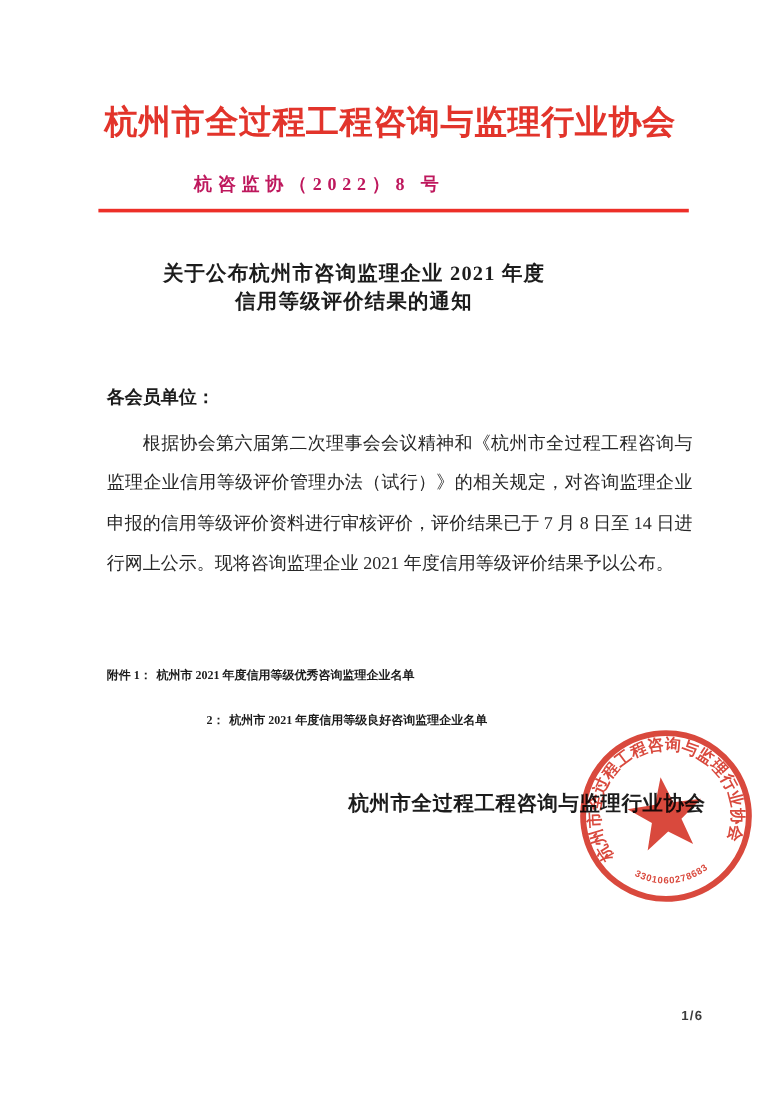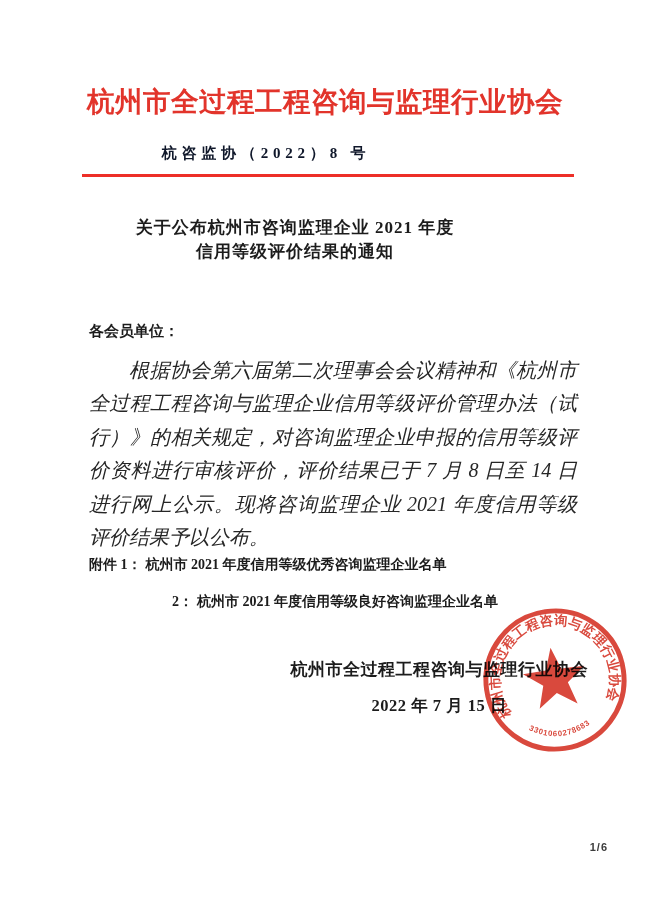--- a/index.html
+++ b/index.html
@@ -20,21 +20,21 @@
     letter-spacing: 0.5px;
     color: #e2342b;
     white-space: nowrap;
   }
   .doc-number {
     position: absolute; top: 144px; left: 0; width: 532px;
     text-align: center;
     font-weight: bold;
     font-size: 15px;
     letter-spacing: 0.32em;
-    color: #0f172a;
+    color: #be185d;
   }
   .red-rule {
     position: absolute; top: 174px; left: 82px;
     width: 492px; height: 2.5px;
     background: #ed2f28;
   }
   .doc-title { 
     position: absolute; left: 0; width: 590px;
     text-align: center;
     font-weight: bold;
@@ -46,31 +46,30 @@
   .doc-title.line1 { top: 216px; }
   .doc-title.line2 { top: 240px; }
   .salutation {
     position: absolute; top: 322px; left: 89px;
     font-weight: bold;
     font-size: 15px;
     color: #1c1c1c;
   }
   .body-paragraph {
     position: absolute; top: 354px; left: 89px; width: 488px;
-    font-size: 20px;
+    font-size: 15px;
     line-height: 33.4px;
     text-align: justify;
     text-indent: 2em;
     color: #262626;
-    font-style: italic;
   }
   .attachment-line {
     position: absolute; left: 89px;
     font-weight: bold;
-    font-size: 14px;
+    font-size: 10px;
     color: #1c1c1c;
     white-space: nowrap;
   }
   .attachment-line.first { top: 556px; }
   .attachment-line.second { top: 593px; left: 146px; margin-left: 26px; }
   .attachment-line .att-label { margin-right: 4px; }
   .signature-block {
     position: absolute; top: 658px; right: 62px;
     text-align: center;
   }
@@ -89,21 +88,21 @@
     color: #1c1c1c;
   }
   .seal {
     position: absolute; top: 606px; left: 481px;
     width: 148px; height: 148px;
     transform: rotate(-8deg);
     mix-blend-mode: multiply;
     opacity: 0.92;
   }
   .page-indicator {
-    position: absolute; top: 841px; right: 42px;
+    position: absolute; top: 841px; right: 64px;
     font-family: "Liberation Sans", "DejaVu Sans", sans-serif;
     font-weight: bold;
     font-size: 11px;
     letter-spacing: 1px;
     color: #3c3c3c;
   }
 </style>
 </head>
 <body>
 
@@ -119,21 +118,20 @@
 <div class="salutation">各会员单位：</div>
 
 <div class="body-paragraph">根据协会第六届第二次理事会会议精神和《杭州市全过程工程咨询与监理企业信用等级评价管理办法（试行）》的相关规定，对咨询监理企业申报的信用等级评价资料进行审核评价，评价结果已于 7 月 8 日至 14 日进行网上公示。现将咨询监理企业 2021 年度信用等级评价结果予以公布。</div>
 
 <div class="attachment-line first"><span class="att-label">附件 1：</span><span>杭州市 2021 年度信用等级优秀咨询监理企业名单</span></div>
 
 <div class="attachment-line second"><span class="att-label">2：</span><span>杭州市 2021 年度信用等级良好咨询监理企业名单</span></div>
 
 <div class="signature-block">
   <div class="signature-org">杭州市全过程工程咨询与监理行业协会</div>
-  <div class="signature-date">2022 年 7 月 15 日</div>
 </div>
 
 <svg class="seal" viewBox="0 0 150 150" xmlns="http://www.w3.org/2000/svg">
   <defs>
     <path id="seal-text-arc" d="M 26.5 103 A 56 56 0 1 1 123.5 103" fill="none"></path>
     <path id="seal-num-arc" d="M 39.9 119.9 A 57 57 0 0 0 110.1 119.9" fill="none"></path>
   </defs>
   <circle cx="75" cy="75" r="70" fill="none" stroke="#d6392c" stroke-width="5"></circle>
   <text font-family="Liberation Sans, DejaVu Sans, sans-serif" font-weight="bold" font-size="13.5" fill="#d6392c">
     <textPath href="#seal-text-arc" startOffset="0" textLength="233" lengthAdjust="spacing">杭州市全过程工程咨询与监理行业协会</textPath>

